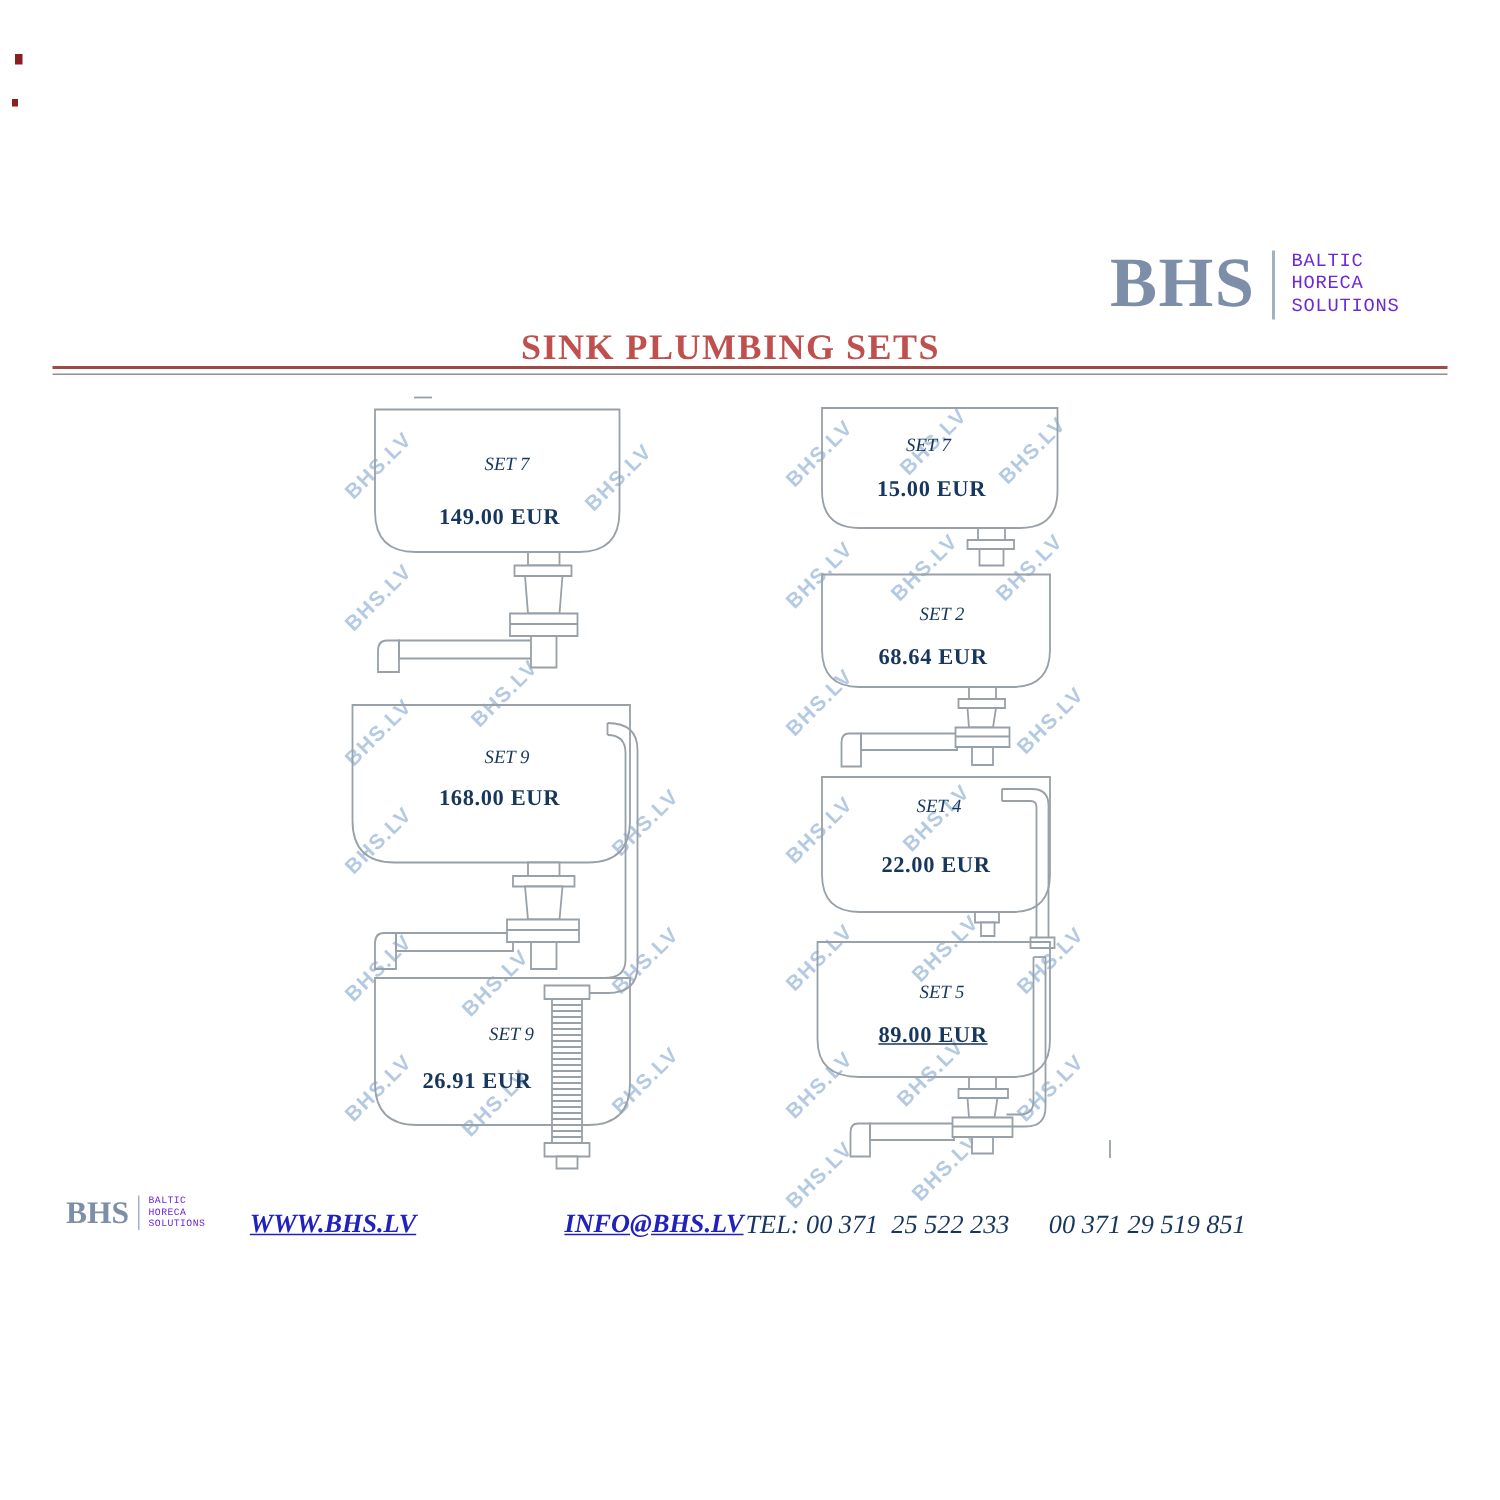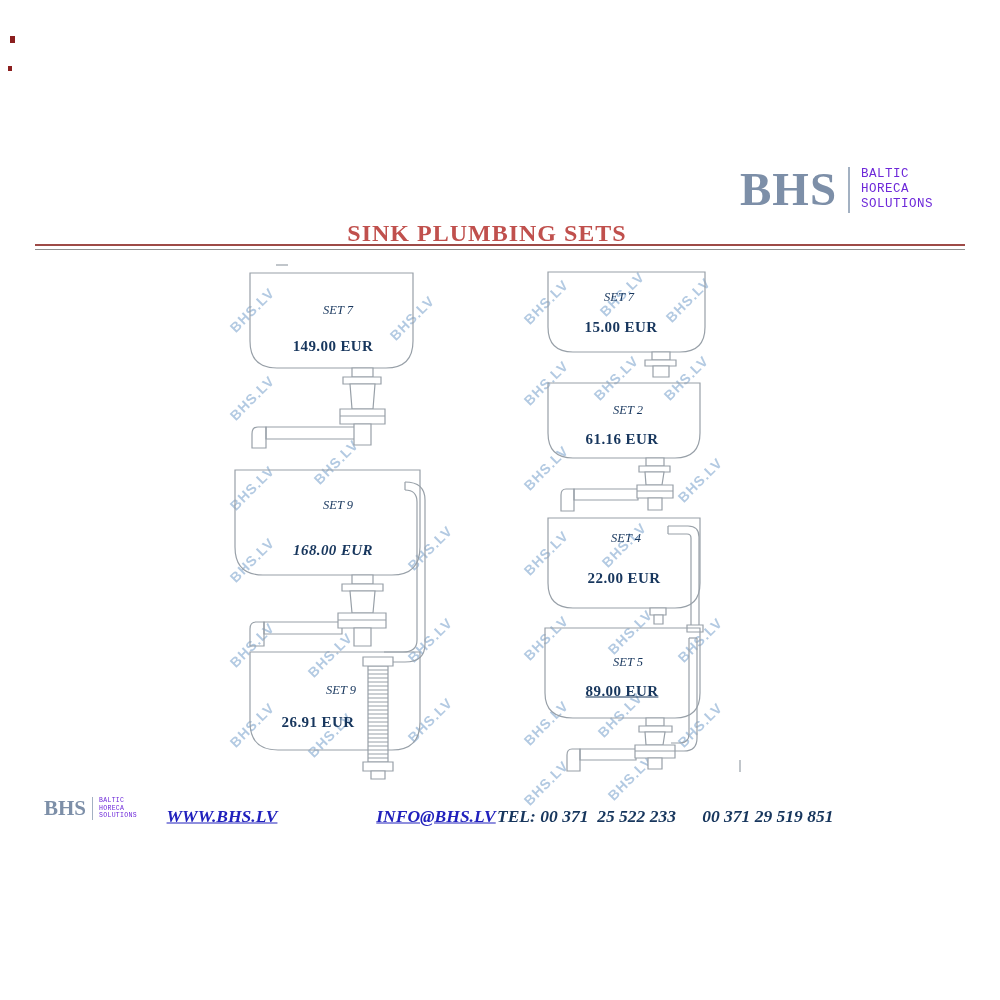--- a/index.html
+++ b/index.html
@@ -38,21 +38,21 @@
   svg.drawings{left:0;top:0;}
   svg.drawings *{vector-effect:non-scaling-stroke;}
 
   
   .footer-logo{left:44px;top:797px;display:flex;align-items:center;gap:6px;}
   .footer-logo .logo-text{font-size:21px;}
   .footer-logo .logo-divider{height:23px;width:1px;}
   .footer-logo .logo-tagline{font-size:6.5px;line-height:7.5px;letter-spacing:.3px;}
   .footer-link{font-weight:bold;font-style:italic;font-size:17.5px;color:#2121bd;
     text-decoration:underline;white-space:nowrap;cursor:pointer;}
-  .phone{left:497px;top:806px;font-weight:bold;font-style:italic;font-size:17.5px;
+  .phone{left:497px;top:806px;font-weight:normal;font-style:italic;font-size:17.5px;
     color:#17365d;white-space:pre;}
 
   .scan-artifact{background:#8b1f1f;}
 </style>
 </head>
 <body>
 
 <div class="abs scan-artifact" style="left:10px;top:36px;width:5px;height:7px;"></div>
 <div class="abs scan-artifact" style="left:8px;top:66px;width:4px;height:5px;"></div>
 
@@ -200,30 +200,30 @@
       <rect x="648" y="758" width="14" height="11"></rect>
     </g>
     <line x1="635" y1="751" x2="675" y2="751"></line>
   </g>
 </svg>
 
 <span class="abs center product-label" style="left:338px;top:310px;">SET 7</span>
 <span class="abs center product-price" style="left:333px;top:346px;">149.00 EUR</span>
 
 <span class="abs center product-label" style="left:338px;top:505px;">SET 9</span>
-<span class="abs center product-price" style="left:333px;top:550px;font-style:italic;">168.00 EUR</span>
+<span class="abs center product-price" style="left:333px;top:533px;">168.00 EUR</span>
 
 <span class="abs center product-label" style="left:341px;top:690px;">SET 9</span>
 <span class="abs center product-price" style="left:318px;top:722px;">26.91 EUR</span>
 
 <span class="abs center product-label" style="left:619px;top:297px;">SET 7</span>
 <span class="abs center product-price" style="left:621px;top:327px;">15.00 EUR</span>
 
 <span class="abs center product-label" style="left:628px;top:410px;">SET 2</span>
-<span class="abs center product-price" style="left:622px;top:439px;">61.16 EUR</span>
+<span class="abs center product-price" style="left:622px;top:439px;">68.64 EUR</span>
 
 <span class="abs center product-label" style="left:626px;top:538px;">SET 4</span>
 <span class="abs center product-price" style="left:624px;top:578px;">22.00 EUR</span>
 
 <span class="abs center product-label" style="left:628px;top:662px;">SET 5</span>
 <span class="abs center product-price" style="left:622px;top:691px;text-decoration:underline;">89.00 EUR</span>
 
 <div class="abs footer-logo">
   <span class="logo-text">BHS</span>
   <span class="logo-divider"></span>

